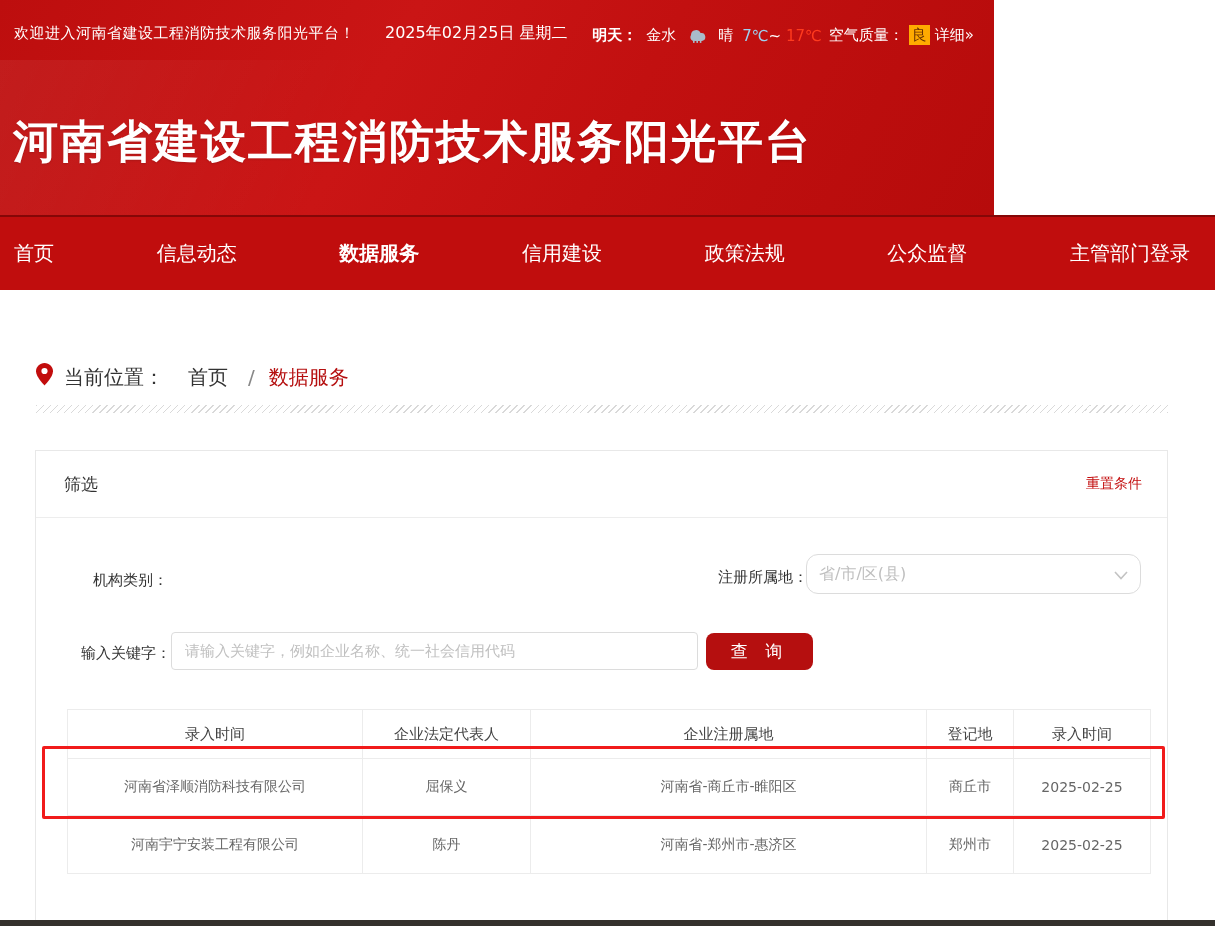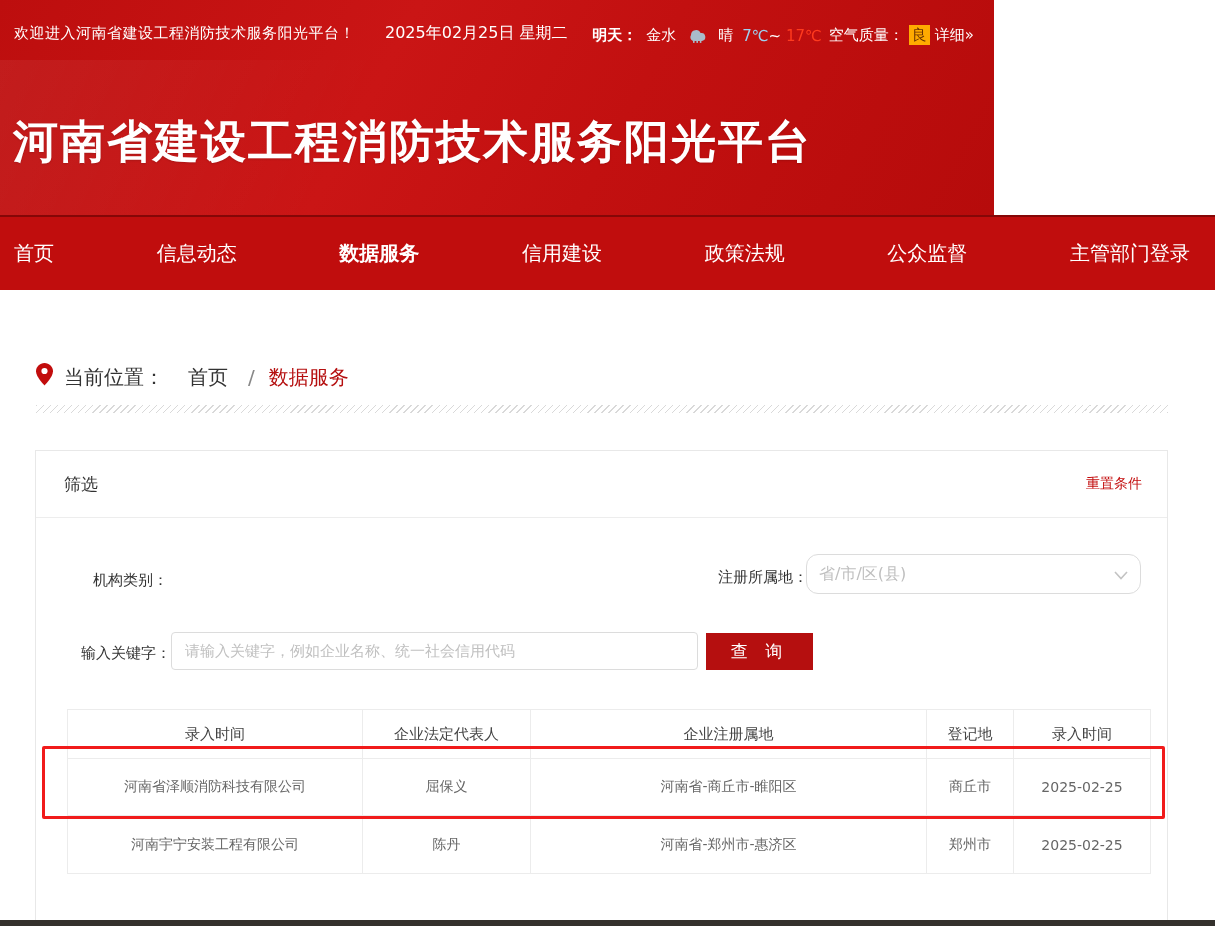--- a/index.html
+++ b/index.html
@@ -92,21 +92,21 @@
   }
   .keyword-input{
     position:absolute;left:135px;top:181px;width:527px;height:38px;
     border:1px solid #dcdcdc;border-radius:4px;box-sizing:border-box;
     padding:0 13px;font-size:15px;color:#333;outline:none;
     font-family:"DejaVu Sans","Liberation Sans",sans-serif;
   }
   .keyword-input::placeholder{color:#c0c0c0;}
   .search-btn{
     position:absolute;left:670px;top:182px;width:107px;height:37px;
-    background:#b50f0f;color:#fff;border:none;border-radius:0;
+    background:#b50f0f;color:#fff;border:none;border-radius:8px;
     font-size:17px;letter-spacing:6px;cursor:pointer;
     font-family:"DejaVu Sans","Liberation Sans",sans-serif;
   }
   
   .data-table{
     position:absolute;left:31px;top:258px;width:1083px;
     border-collapse:collapse;table-layout:fixed;background:#fff;
   }
   .data-table th,.data-table td{
     border:1px solid #ececec;text-align:center;vertical-align:middle;

